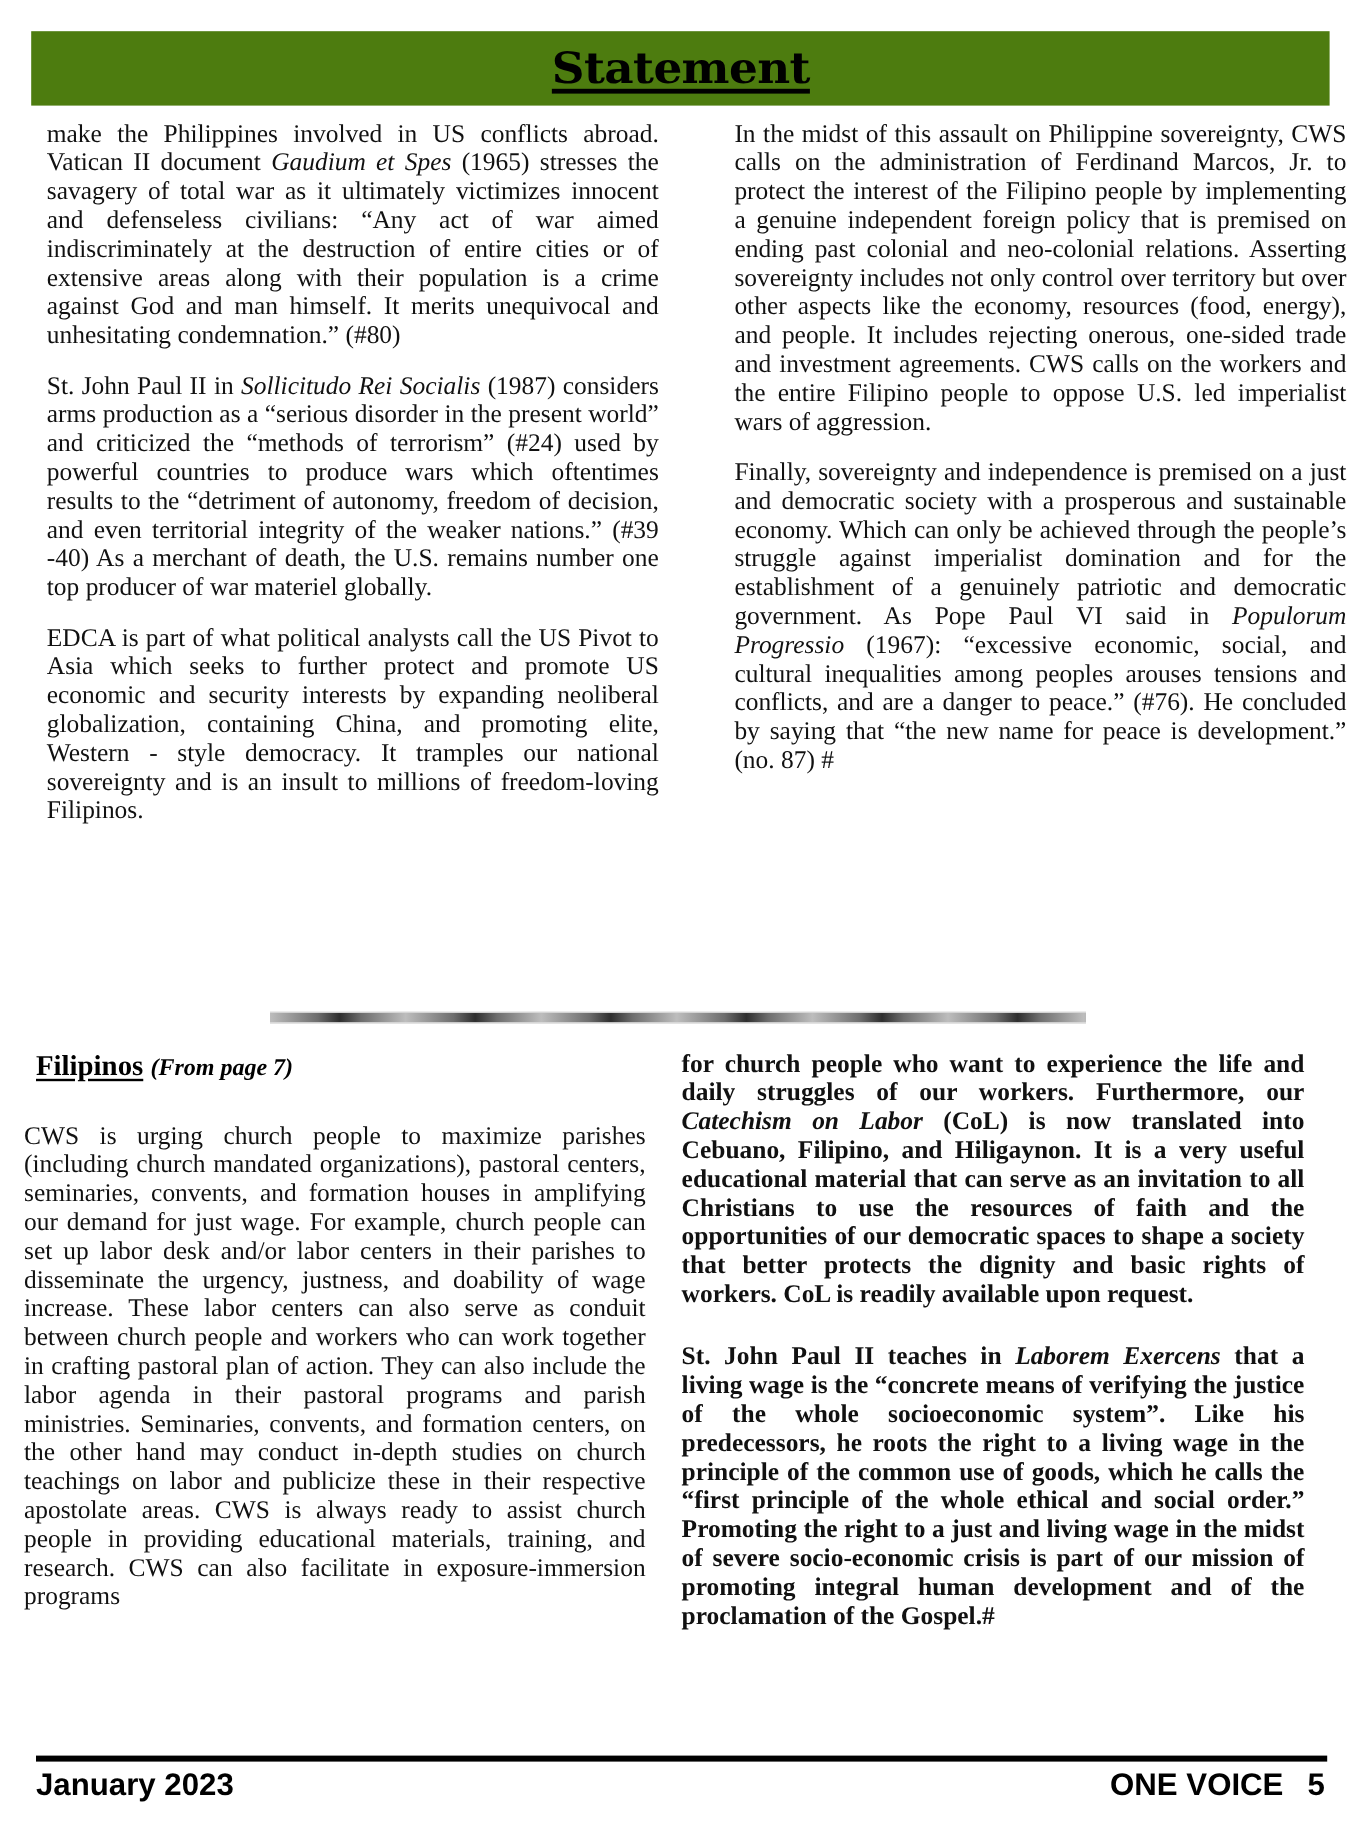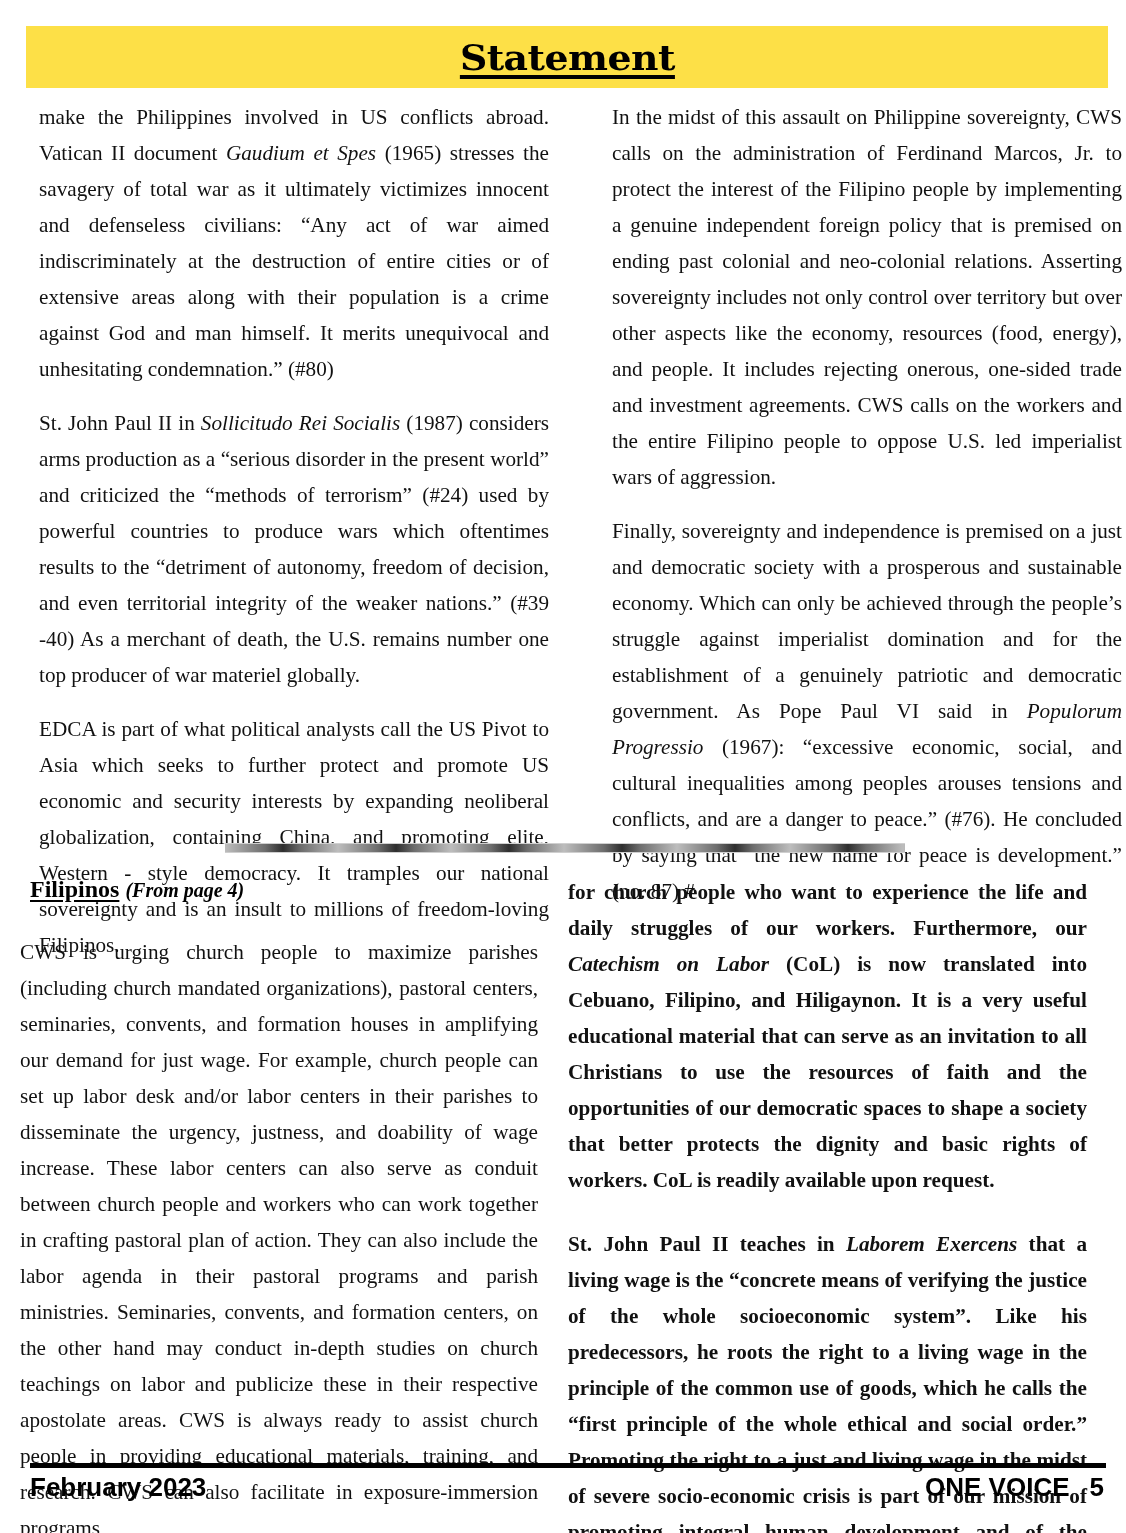--- a/index.html
+++ b/index.html
@@ -1,29 +1,29 @@
 <!DOCTYPE html>
 <html><head>
 <meta charset="utf-8">
 <style>
   html, body { margin: 0; padding: 0; background: #ffffff; }
   body { width: 1126px; height: 1533px; position: relative; overflow: hidden; }
   .banner {
     position: absolute; left: 26px; top: 26px; width: 1082px; height: 62px;
-    background: #fde047; display: flex; align-items: center; justify-content: center;
+    background: #4d7c0f; display: flex; align-items: center; justify-content: center;
   }
   .banner-title {
     font-family: "DejaVu Serif", serif; font-weight: 900; font-size: 36px;
     color: #000; text-decoration: underline; text-decoration-thickness: 4px;
     text-underline-offset: 5px; letter-spacing: -0.5px;
     transform: scaleX(1.05);
   }
   .col {
     position: absolute; font-family: "Liberation Serif", serif; font-size: 21.2px;
-    line-height: 36px; color: #111; text-align: justify;
+    line-height: 24px; color: #111; text-align: justify;
   }
   .col p { margin: 0 0 18px 0; }
   .col p:last-child { margin-bottom: 0; }
   .col em { font-style: italic; }
   #stmt-left  { left: 39px;  top: 99px;  width: 510px; }
   #stmt-right { left: 612px; top: 99px; width: 510px; }
   #ed-left    { left: 20px;  top: 934px; width: 518px; }
   #ed-right   { left: 568px; top: 874px; width: 519px; font-weight: bold; }
   #ed-right p { margin-bottom: 28px; }
   .divider {
@@ -59,28 +59,28 @@
     <p>EDCA is part of what political analysts call the US Pivot to Asia which seeks to further protect and promote US economic and security interests by expanding neoliberal globalization, containing China, and promoting elite, Western - style democracy. It tramples our national sovereignty and is an insult to millions of freedom-loving Filipinos.</p>
   </div>
 <div class="col" id="stmt-right">
     <p>In the midst of this assault on Philippine sovereignty, CWS calls on the administration of Ferdinand Marcos, Jr. to protect the interest of the Filipino people by implementing a genuine independent foreign policy that is premised on ending past colonial and neo-colonial relations. Asserting sovereignty includes not only control over territory but over other aspects like the economy, resources (food, energy), and people. It includes rejecting onerous, one-sided trade and investment agreements. CWS calls on the workers and the entire Filipino people to oppose U.S. led imperialist wars of aggression.</p>
     <p>Finally, sovereignty and independence is premised on a just and democratic society with a prosperous and sustainable economy. Which can only be achieved through the people’s struggle against imperialist domination and for the establishment of a genuinely patriotic and democratic government. As Pope Paul VI said in <em>Populorum Progressio</em> (1967): “excessive economic, social, and cultural inequalities among peoples arouses tensions and conflicts, and are a danger to peace.” (#76). He concluded by saying that “the new name for peace is development.” (no. 87) #</p>
   </div>
 
 <div class="divider"></div>
 
 <div class="ed-heading">
-  <span class="ed-title">Filipinos</span><span class="ed-sub">(From page 4)</span>
+  <span class="ed-title">Filipinos</span><span class="ed-sub">(From page 7)</span>
 </div>
 
 <div class="col" id="ed-left">
     <p>CWS is urging church people to maximize parishes (including church mandated organizations), pastoral centers, seminaries, convents, and formation houses in amplifying our demand for just wage. For example, church people can set up labor desk and/or labor centers in their parishes to disseminate the urgency, justness, and doability of wage increase. These labor centers can also serve as conduit between church people and workers who can work together in crafting pastoral plan of action. They can also include the labor agenda in their pastoral programs and parish ministries. Seminaries, convents, and formation centers, on the other hand may conduct in-depth studies on church teachings on labor and publicize these in their respective apostolate areas. CWS is always ready to assist church people in providing educational materials, training, and research. CWS can also facilitate in exposure-immersion programs</p>
   </div>
 <div class="col" id="ed-right">
     <p>for church people who want to experience the life and daily struggles of our workers. Furthermore, our <em>Catechism on Labor</em> (CoL) is now translated into Cebuano, Filipino, and Hiligaynon. It is a very useful educational material that can serve as an invitation to all Christians to use the resources of faith and the opportunities of our democratic spaces to shape a society that better protects the dignity and basic rights of workers. CoL is readily available upon request.</p>
     <p>St. John Paul II teaches in <em>Laborem Exercens</em> that a living wage is the “concrete means of verifying the justice of the whole socioeconomic system”. Like his predecessors, he roots the right to a living wage in the principle of the common use of goods, which he calls the “first principle of the whole ethical and social order.” Promoting the right to a just and living wage in the midst of severe socio-economic crisis is part of our mission of promoting integral human development and of the proclamation of the Gospel.#</p>
   </div>
 
 <div class="footer-rule"></div>
-<div class="footer" id="footer-date">February 2023</div>
+<div class="footer" id="footer-date">January 2023</div>
 <div class="footer" id="footer-pub">
   <span>ONE VOICE</span><span class="pg">5</span>
 </div>
 
 </body></html>

